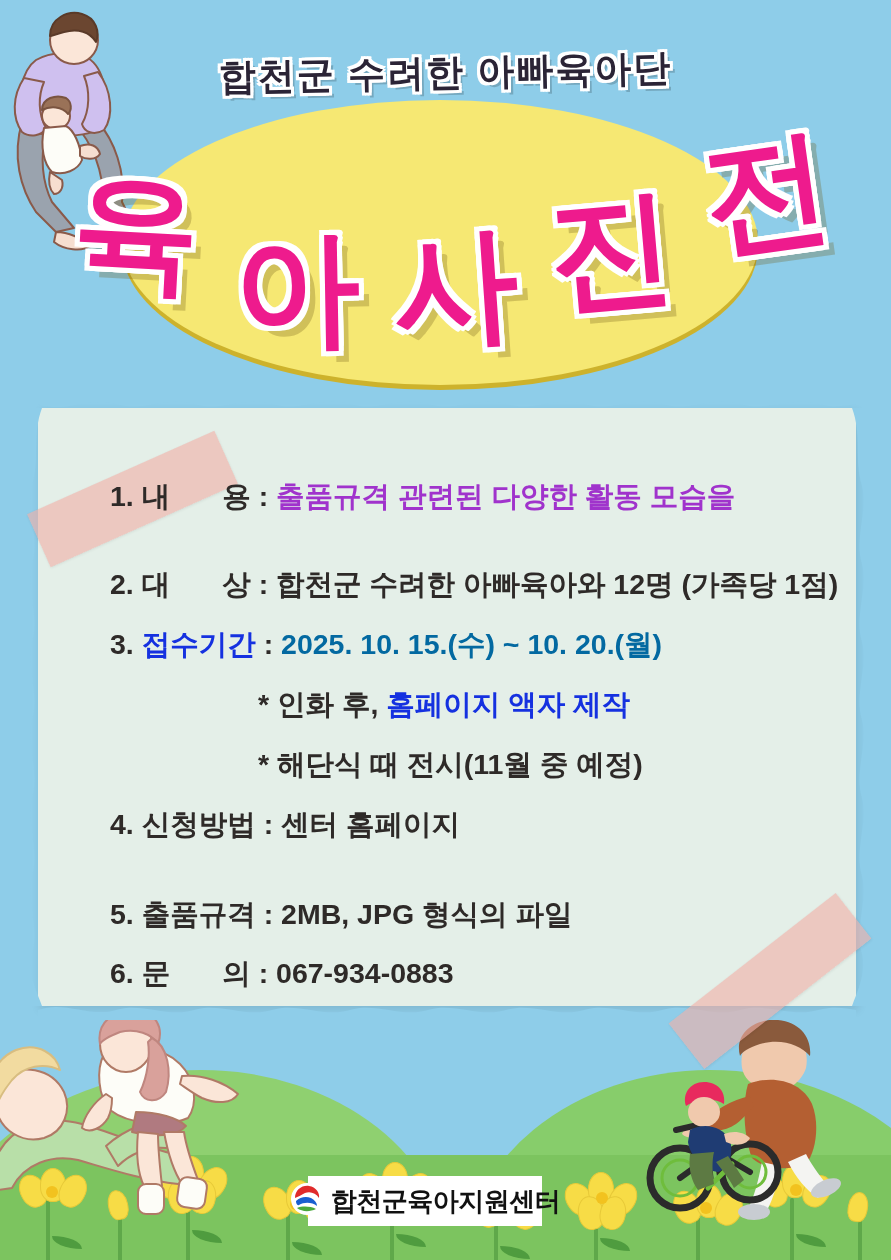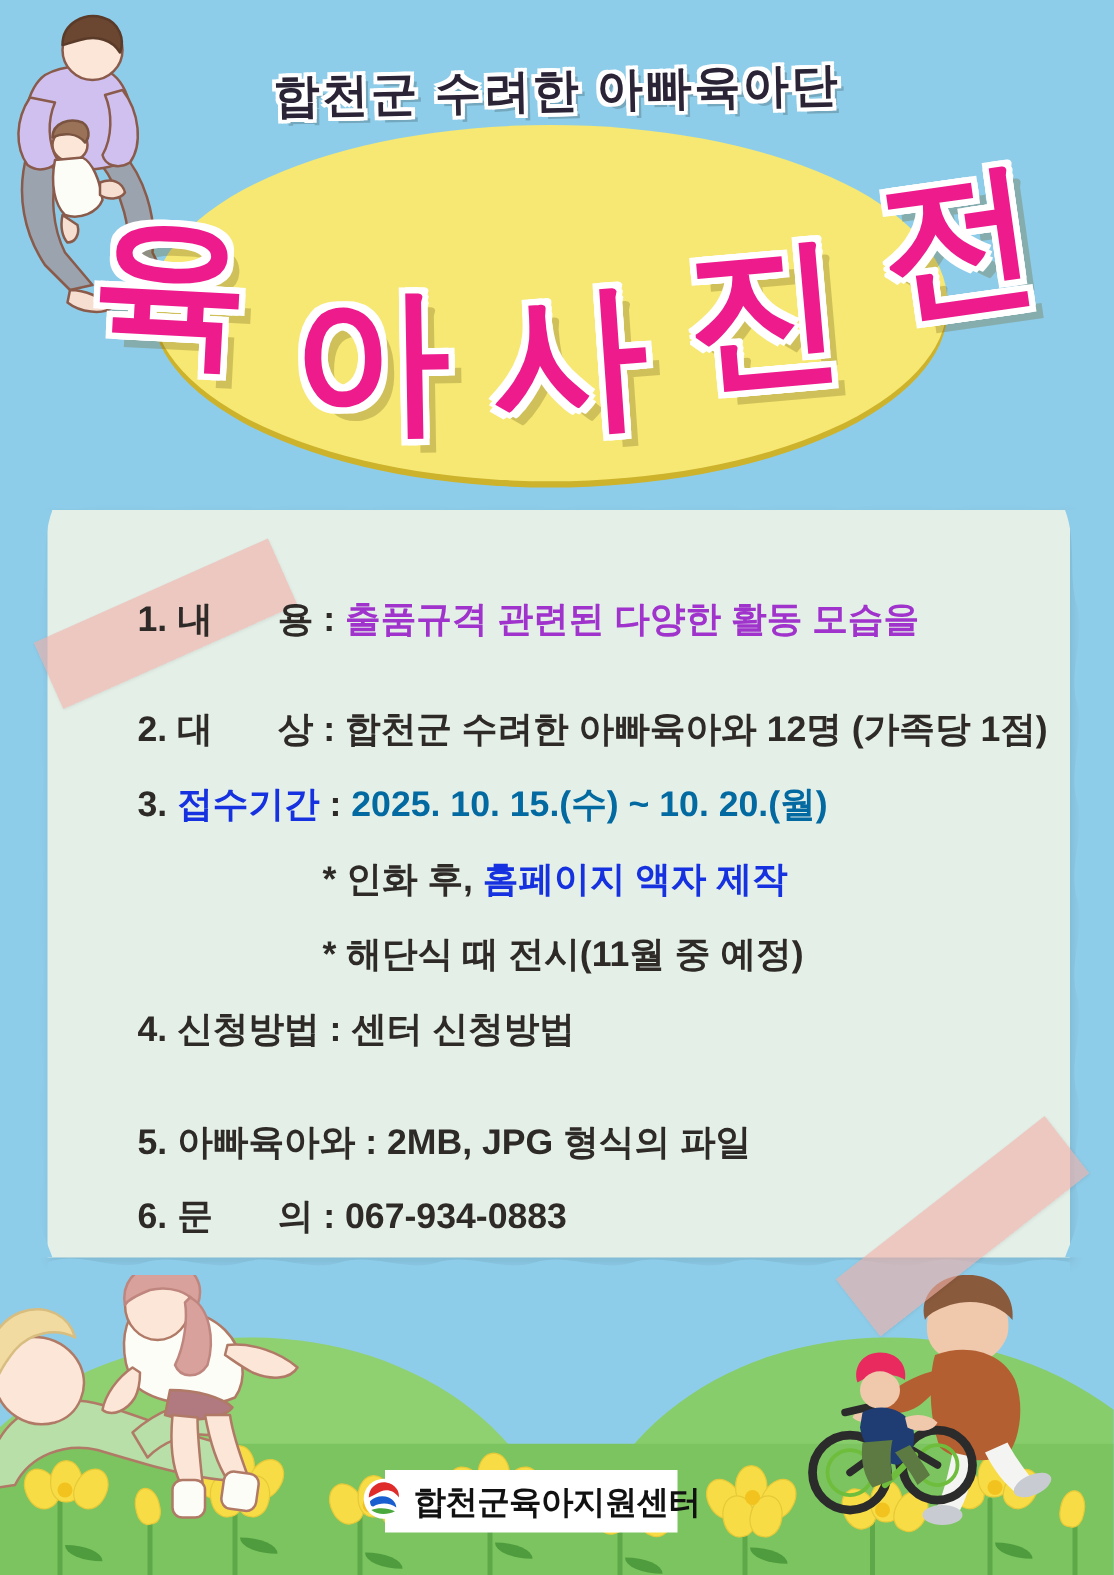--- a/index.html
+++ b/index.html
@@ -475,31 +475,31 @@
       <div class="row indent-2">
         <span>* 해단식 때 전시(11월 중 예정)</span>
       </div>
 
       <div class="gap-md"></div>
 
       <div class="row">
         <span>4.</span>
         <span>신청방법</span>
         <span>:</span>
-        <span>센터 신청방법</span>
+        <span>센터 홈페이지</span>
       </div>
 
       <div class="gap-md"></div>
 
 
       <div class="gap-md"></div>
 
       <div class="row">
         <span>5.</span>
-        <span>아빠육아와</span>
+        <span>출품규격</span>
         <span>:</span>
         <span>2MB, JPG 형식의 파일</span>
       </div>
 
       <div class="gap-md"></div>
 
       <div class="row">
         <span>6.</span>
         <span>문</span><span class="sp-lg"></span><span>의</span>
         <span>:</span>

